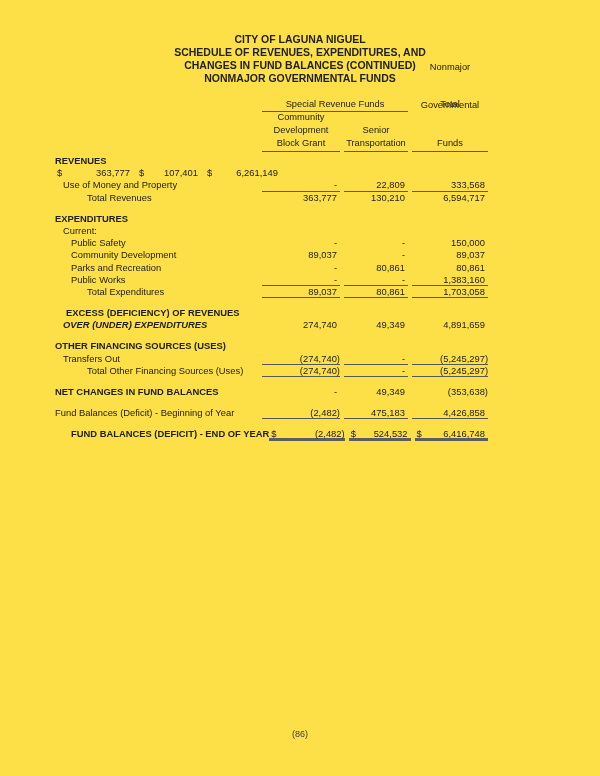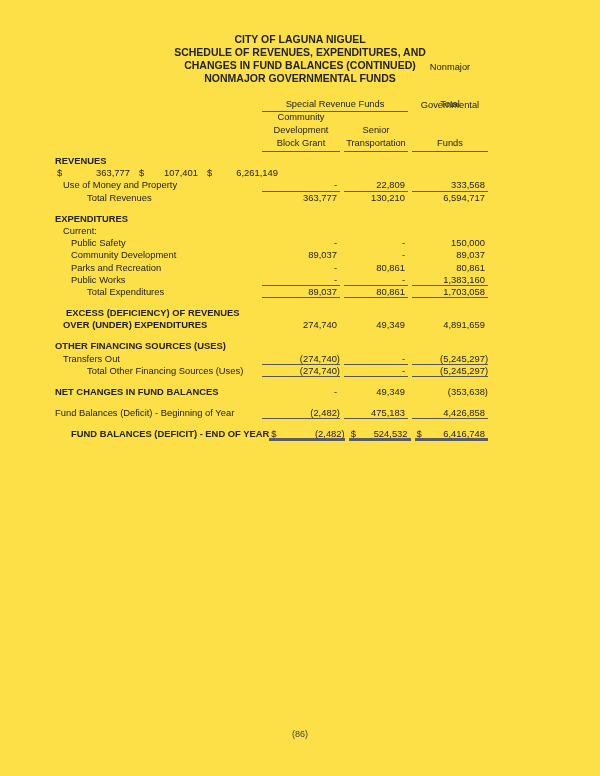--- a/index.html
+++ b/index.html
@@ -154,21 +154,21 @@
           <div class="cell c2 rule-single"><span class="val">1,703,058</span></div>
         </div>
         <div class="spacer"></div>
         <div class="row">
           <div class="lab bold" style="padding-left: 11px;">EXCESS (DEFICIENCY) OF REVENUES</div>
           <div class="cell c0"></div>
           <div class="cell c1"></div>
           <div class="cell c2"></div>
         </div>
         <div class="row">
-          <div class="lab bold" style="padding-left: 8px;">OVER (UNDER) EXPENDITURES</div>
+          <div class="lab bold" style="padding-left: 8px; font-style: italic;">OVER (UNDER) EXPENDITURES</div>
           <div class="cell c0"><span class="val">274,740</span></div>
           <div class="cell c1"><span class="val">49,349</span></div>
           <div class="cell c2"><span class="val">4,891,659</span></div>
         </div>
         <div class="spacer"></div>
         <div class="row">
           <div class="lab bold" style="padding-left: 0px;">OTHER FINANCING SOURCES (USES)</div>
           <div class="cell c0"></div>
           <div class="cell c1"></div>
           <div class="cell c2"></div>

